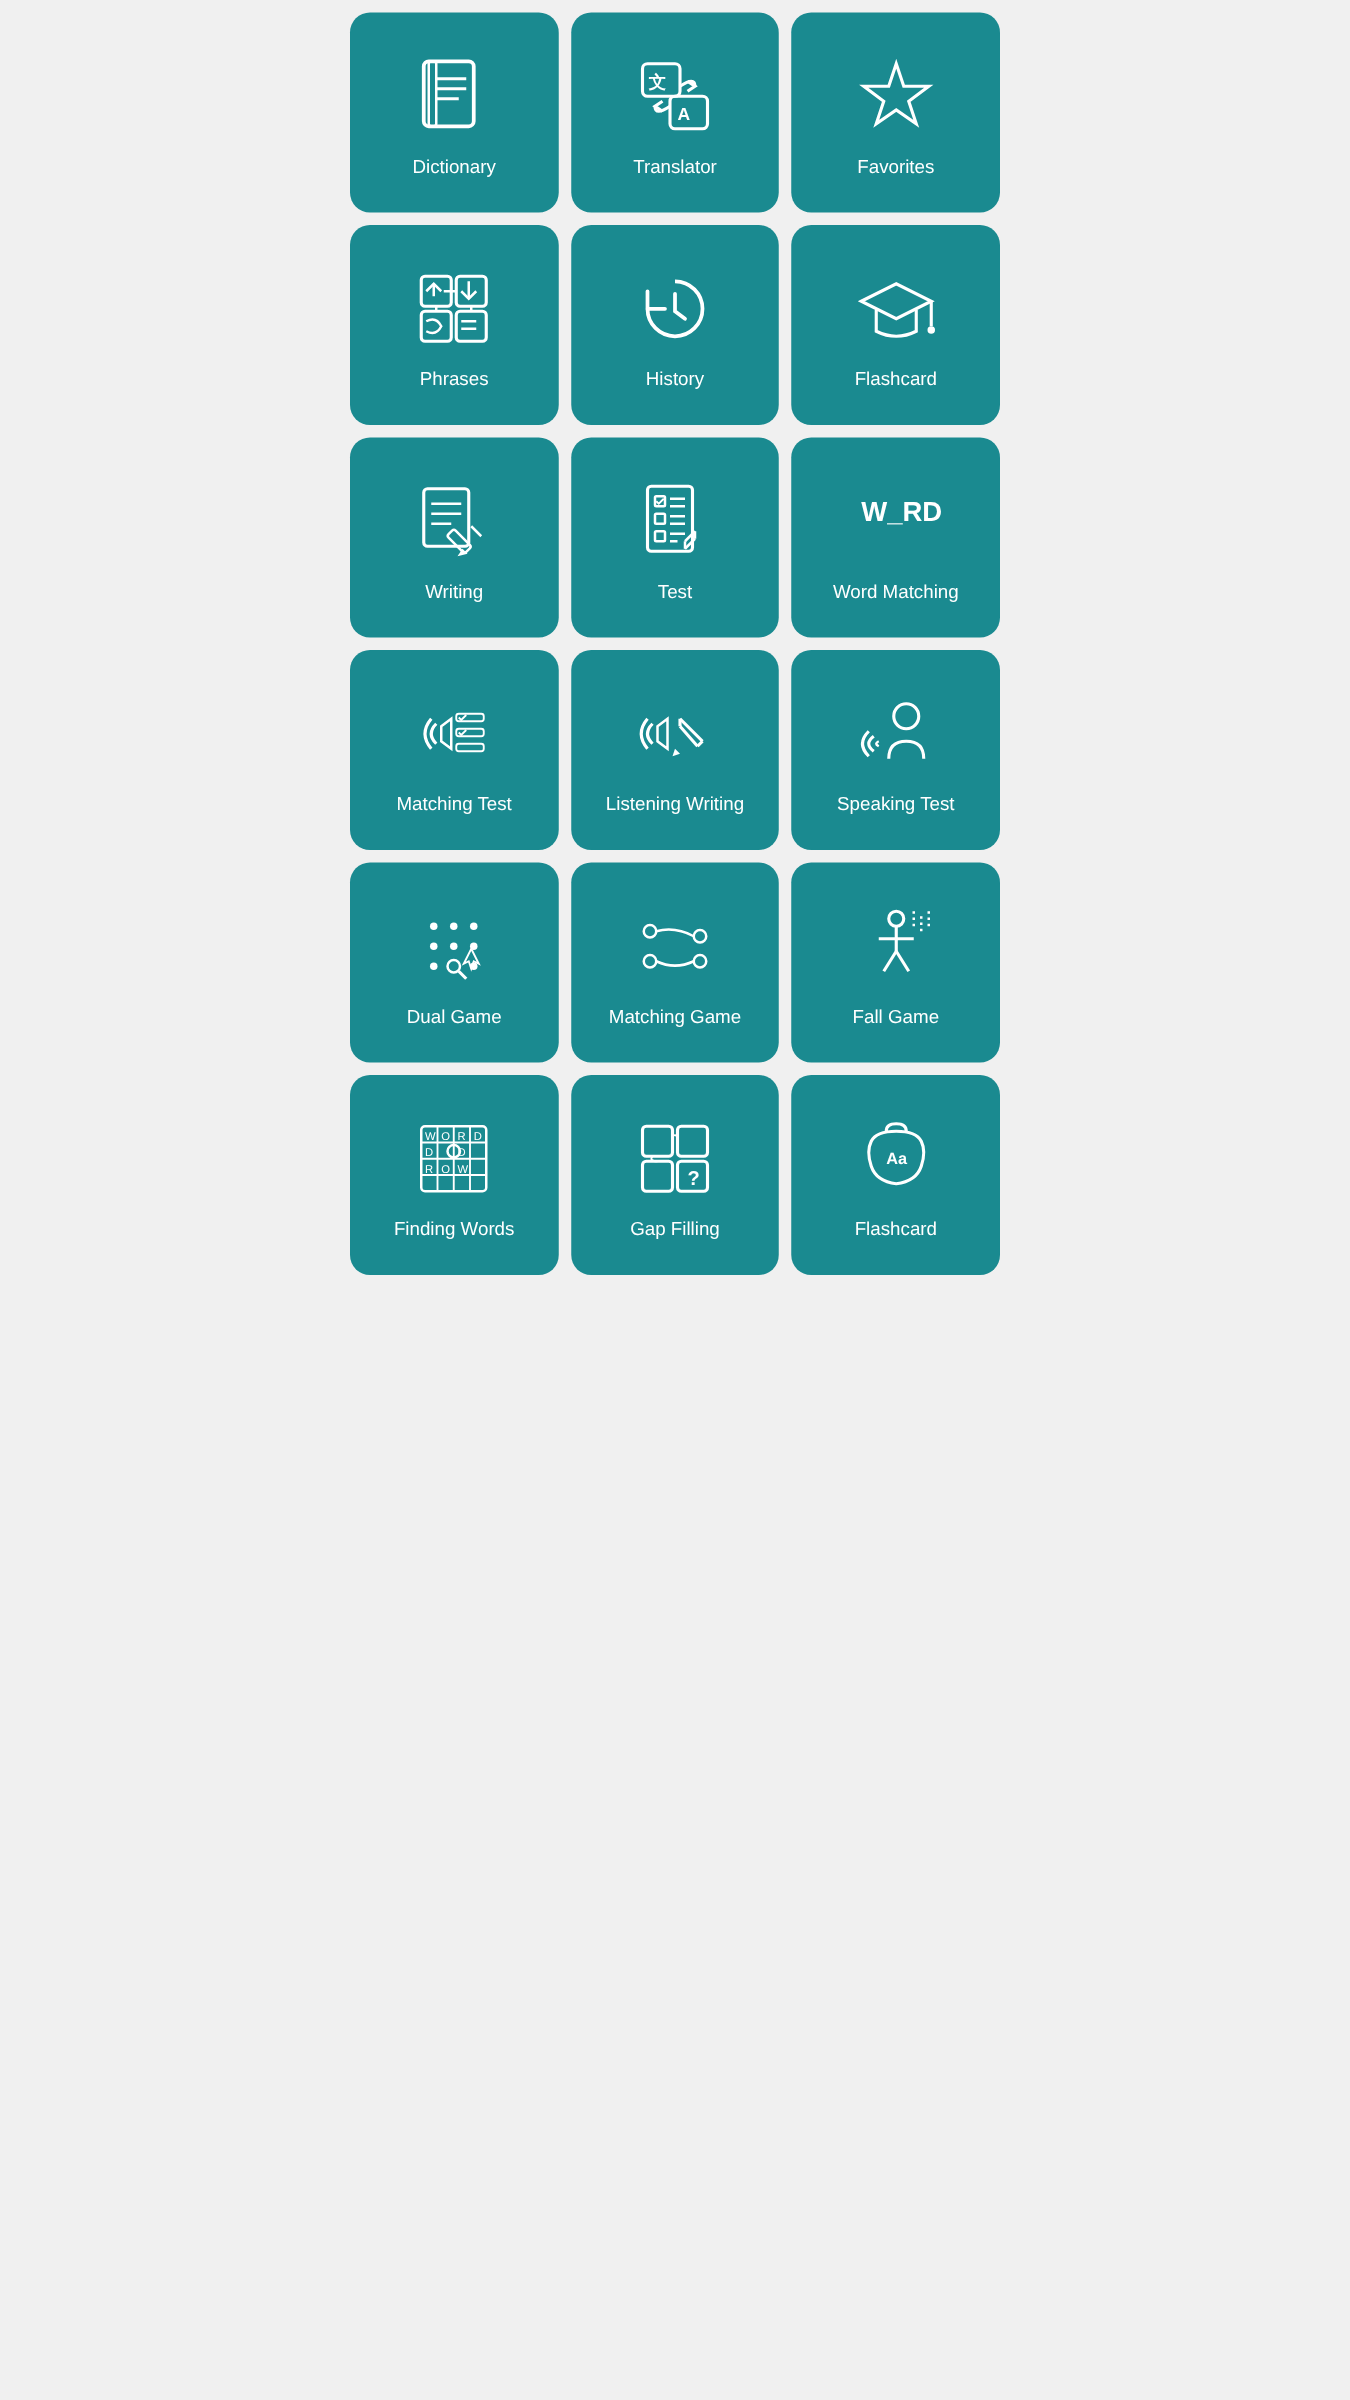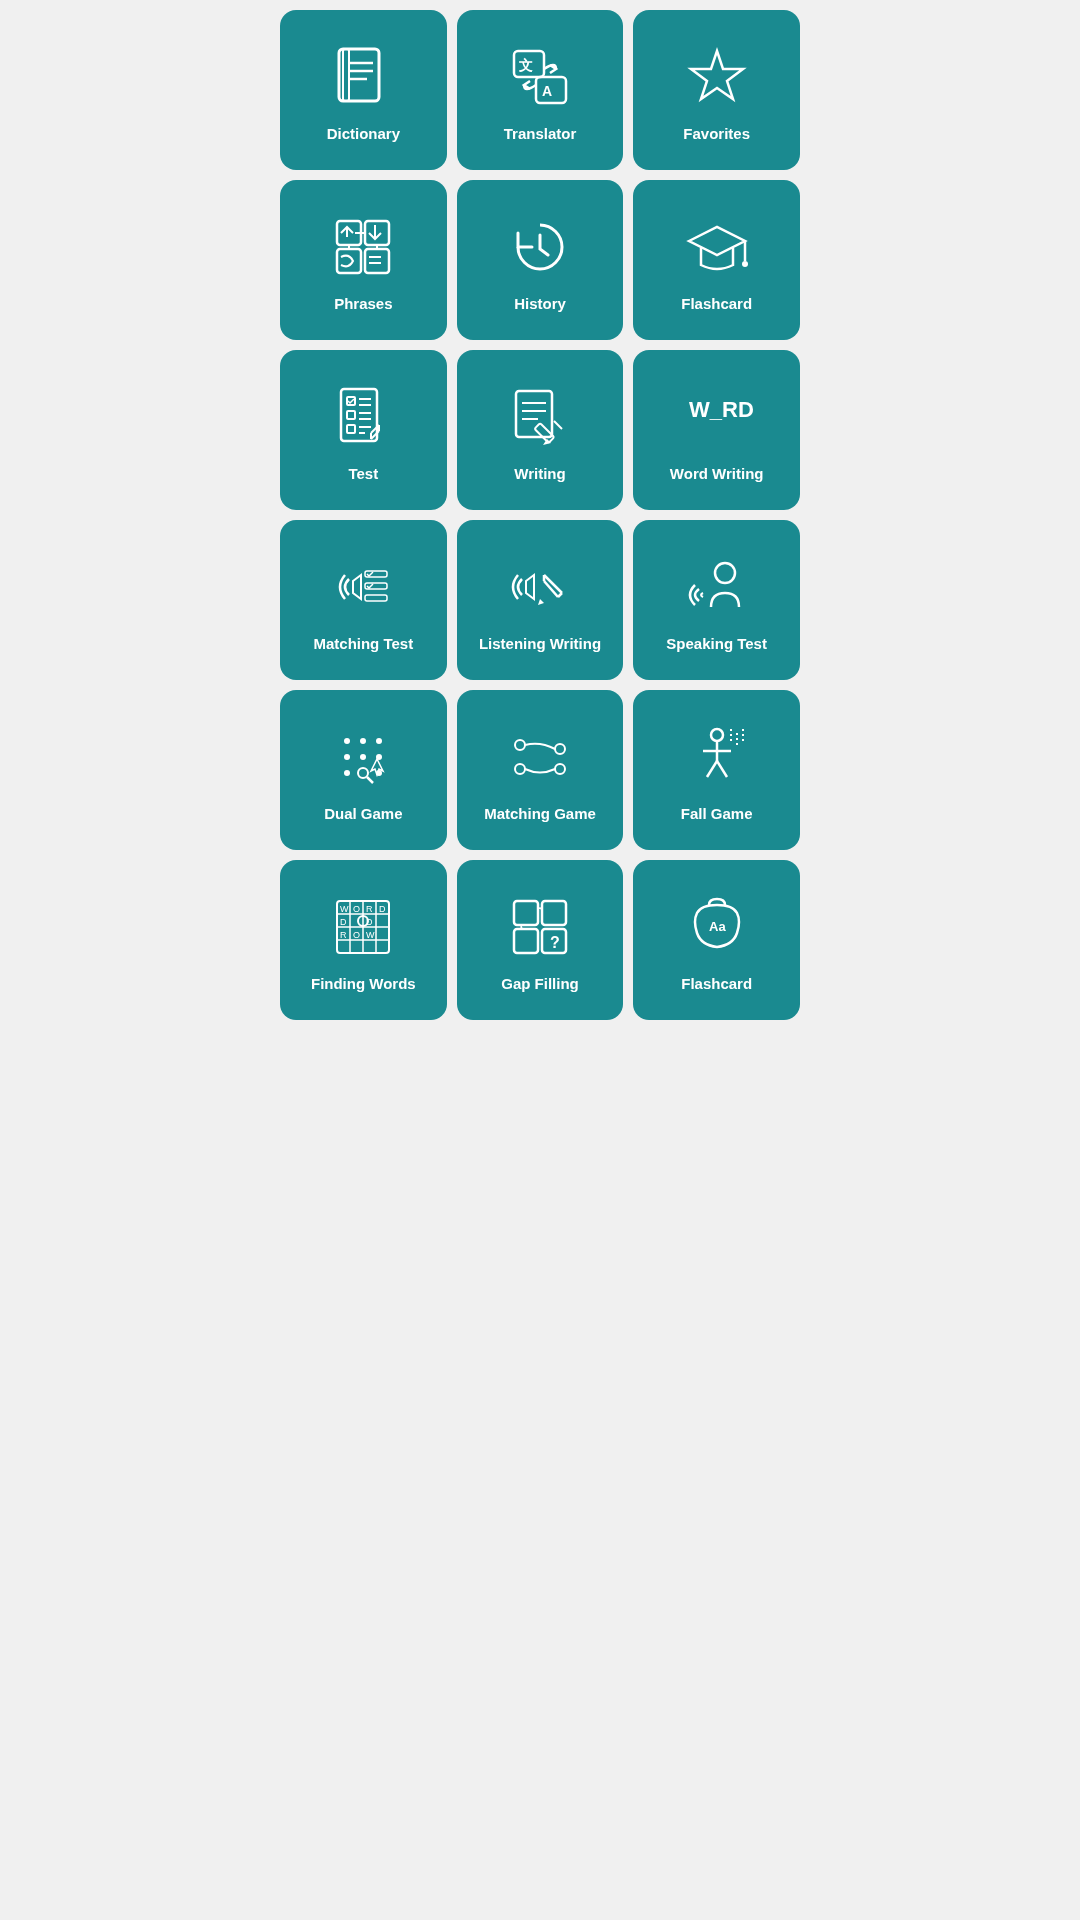--- a/index.html
+++ b/index.html
@@ -37,21 +37,21 @@
       justify-content: center;
       margin-bottom: 12px;
     }
     .tile-icon svg {
       width: 72px;
       height: 72px;
     }
     .tile-label {
       color: #fff;
       font-size: 15px;
-      font-weight: 700;
+      font-weight: 400;
       text-align: center;
       line-height: 1.2;
     }
   </style>
 </head>
 <body>
 
 <div class="grid">
 
   <div class="tile">
@@ -131,20 +131,36 @@
         <circle cx="64" cy="53" r="3" fill="white"></circle>
       </svg>
     </div>
     <span class="tile-label">Flashcard</span>
   </div>
 
 
   <div class="tile">
     <div class="tile-icon">
       <svg viewBox="0 0 72 72" fill="none" xmlns="http://www.w3.org/2000/svg">
+        <rect x="12" y="10" width="36" height="46" rx="3" stroke="white" stroke-width="2.5" fill="none"></rect>
+        <line x1="18" y1="22" x2="42" y2="22" stroke="white" stroke-width="2"></line>
+        <line x1="18" y1="30" x2="42" y2="30" stroke="white" stroke-width="2"></line>
+        <line x1="18" y1="38" x2="34" y2="38" stroke="white" stroke-width="2"></line>
+
+        <rect x="38" y="38" width="8" height="20" rx="2" transform="rotate(-45 46 52)" stroke="white" stroke-width="2" fill="none"></rect>
+        <line x1="50" y1="40" x2="58" y2="48" stroke="white" stroke-width="2"></line>
+        <polygon points="43,58 47,62 39,64" fill="white"></polygon>
+      </svg>
+    </div>
+    <span class="tile-label">Writing</span>
+  </div>
+
+  <div class="tile">
+    <div class="tile-icon">
+      <svg viewBox="0 0 72 72" fill="none" xmlns="http://www.w3.org/2000/svg">
         <rect x="14" y="8" width="36" height="52" rx="3" stroke="white" stroke-width="2.5" fill="none"></rect>
         <rect x="20" y="16" width="8" height="8" rx="1" stroke="white" stroke-width="2" fill="none"></rect>
         <polyline points="21,20 23,22 27,18" stroke="white" stroke-width="1.5" fill="none"></polyline>
         <line x1="32" y1="18" x2="44" y2="18" stroke="white" stroke-width="2"></line>
         <line x1="32" y1="24" x2="44" y2="24" stroke="white" stroke-width="2"></line>
         <rect x="20" y="30" width="8" height="8" rx="1" stroke="white" stroke-width="2" fill="none"></rect>
         <line x1="32" y1="32" x2="44" y2="32" stroke="white" stroke-width="2"></line>
         <line x1="32" y1="38" x2="44" y2="38" stroke="white" stroke-width="2"></line>
         <rect x="20" y="44" width="8" height="8" rx="1" stroke="white" stroke-width="2" fill="none"></rect>
         <line x1="32" y1="46" x2="44" y2="46" stroke="white" stroke-width="2"></line>
@@ -155,40 +171,24 @@
         <line x1="44" y1="52" x2="44" y2="58" stroke="white" stroke-width="2"></line>
         <line x1="52" y1="44" x2="52" y2="50" stroke="white" stroke-width="2"></line>
       </svg>
     </div>
     <span class="tile-label">Test</span>
   </div>
 
   <div class="tile">
     <div class="tile-icon">
       <svg viewBox="0 0 72 72" fill="none" xmlns="http://www.w3.org/2000/svg">
-        <rect x="12" y="10" width="36" height="46" rx="3" stroke="white" stroke-width="2.5" fill="none"></rect>
-        <line x1="18" y1="22" x2="42" y2="22" stroke="white" stroke-width="2"></line>
-        <line x1="18" y1="30" x2="42" y2="30" stroke="white" stroke-width="2"></line>
-        <line x1="18" y1="38" x2="34" y2="38" stroke="white" stroke-width="2"></line>
-
-        <rect x="38" y="38" width="8" height="20" rx="2" transform="rotate(-45 46 52)" stroke="white" stroke-width="2" fill="none"></rect>
-        <line x1="50" y1="40" x2="58" y2="48" stroke="white" stroke-width="2"></line>
-        <polygon points="43,58 47,62 39,64" fill="white"></polygon>
-      </svg>
-    </div>
-    <span class="tile-label">Writing</span>
-  </div>
-
-  <div class="tile">
-    <div class="tile-icon">
-      <svg viewBox="0 0 72 72" fill="none" xmlns="http://www.w3.org/2000/svg">
         <text x="8" y="36" font-size="22" fill="white" font-family="Arial" font-weight="bold">W_RD</text>
       </svg>
     </div>
-    <span class="tile-label">Word Writing</span>
+    <span class="tile-label">Word Matching</span>
   </div>
 
   <div class="tile">
     <div class="tile-icon">
       <svg viewBox="0 0 72 72" fill="none" xmlns="http://www.w3.org/2000/svg">
 
         <path d="M22 28 Q14 36 22 44" stroke="white" stroke-width="2.5" fill="none"></path>
         <path d="M18 24 Q8 36 18 48" stroke="white" stroke-width="2.5" fill="none"></path>
 
         <polygon points="26,30 34,24 34,48 26,42" stroke="white" stroke-width="2" fill="none"></polygon>

